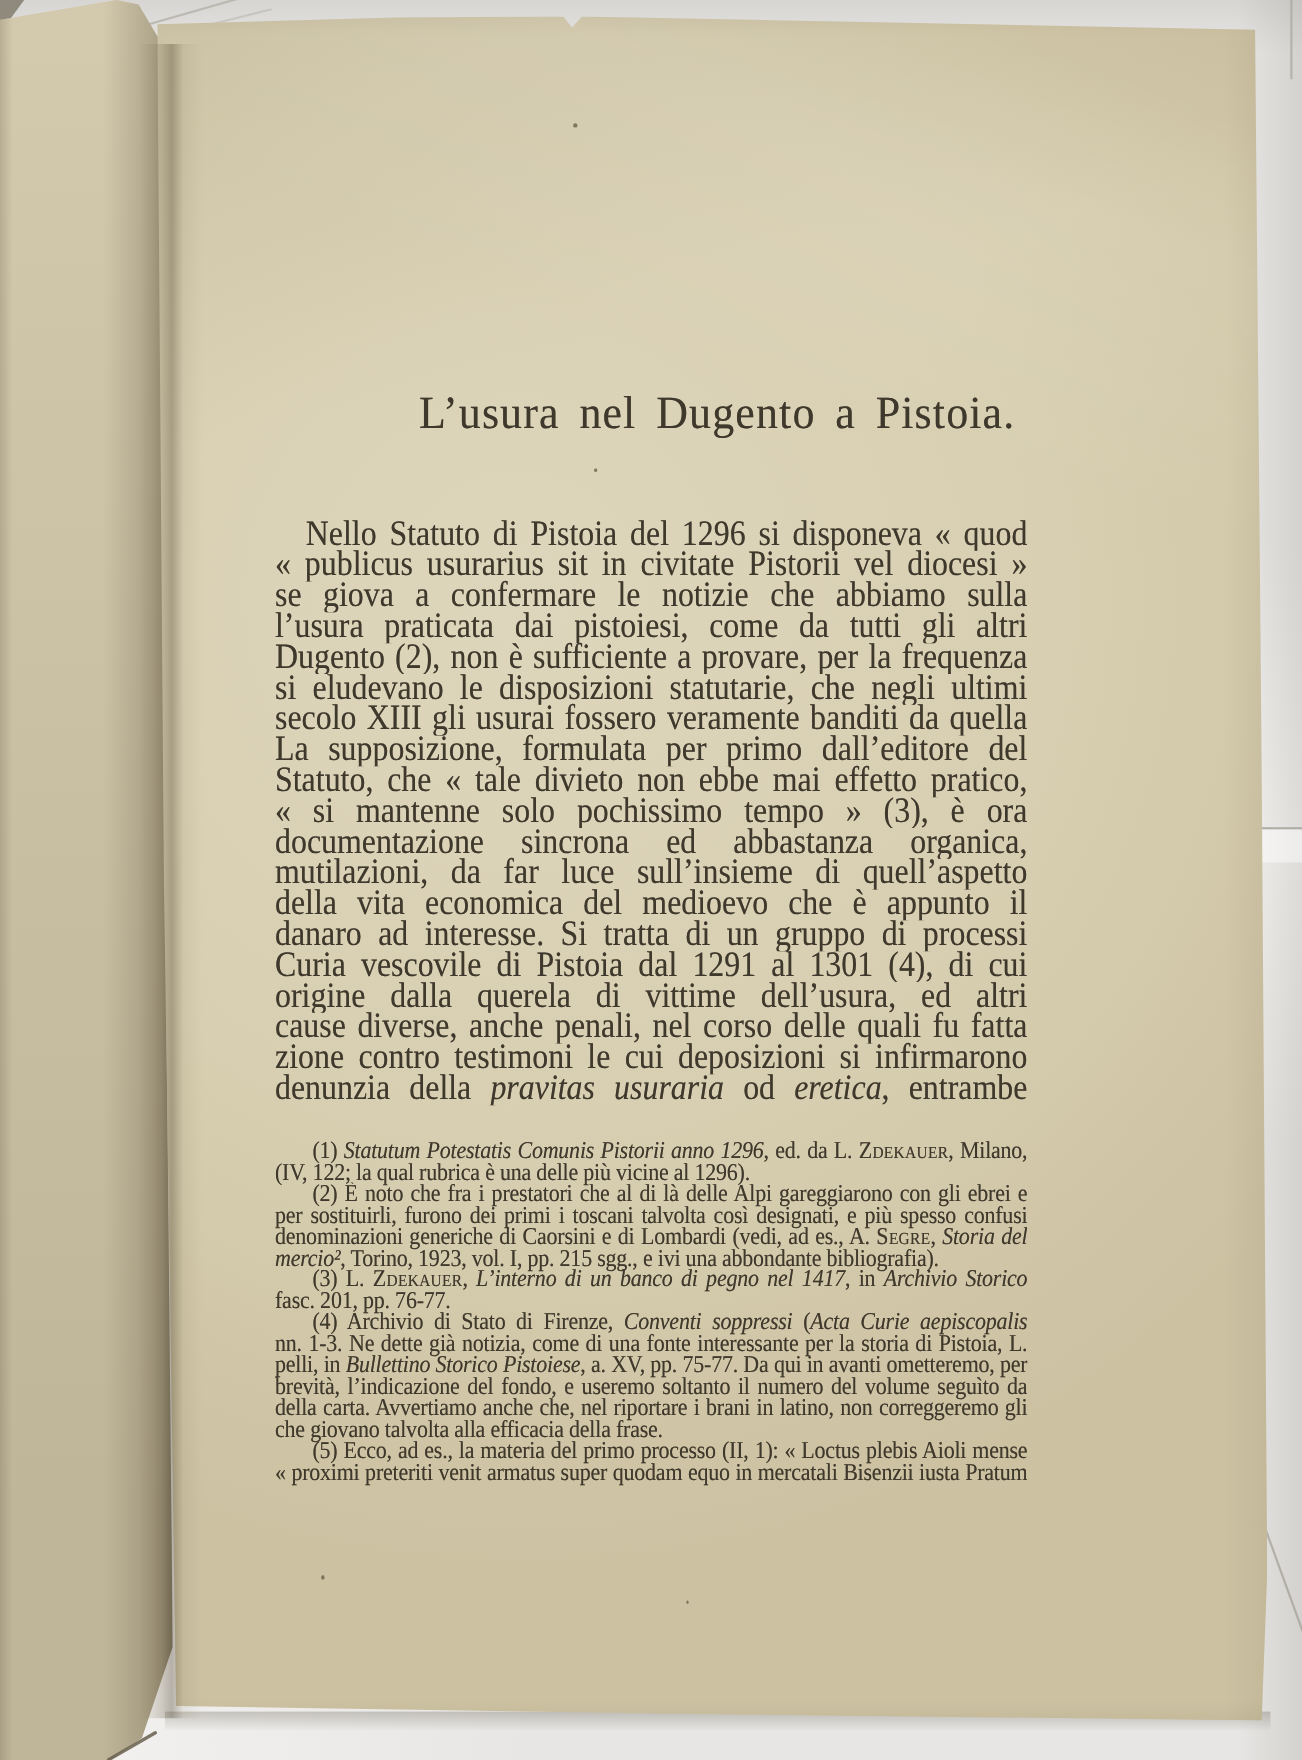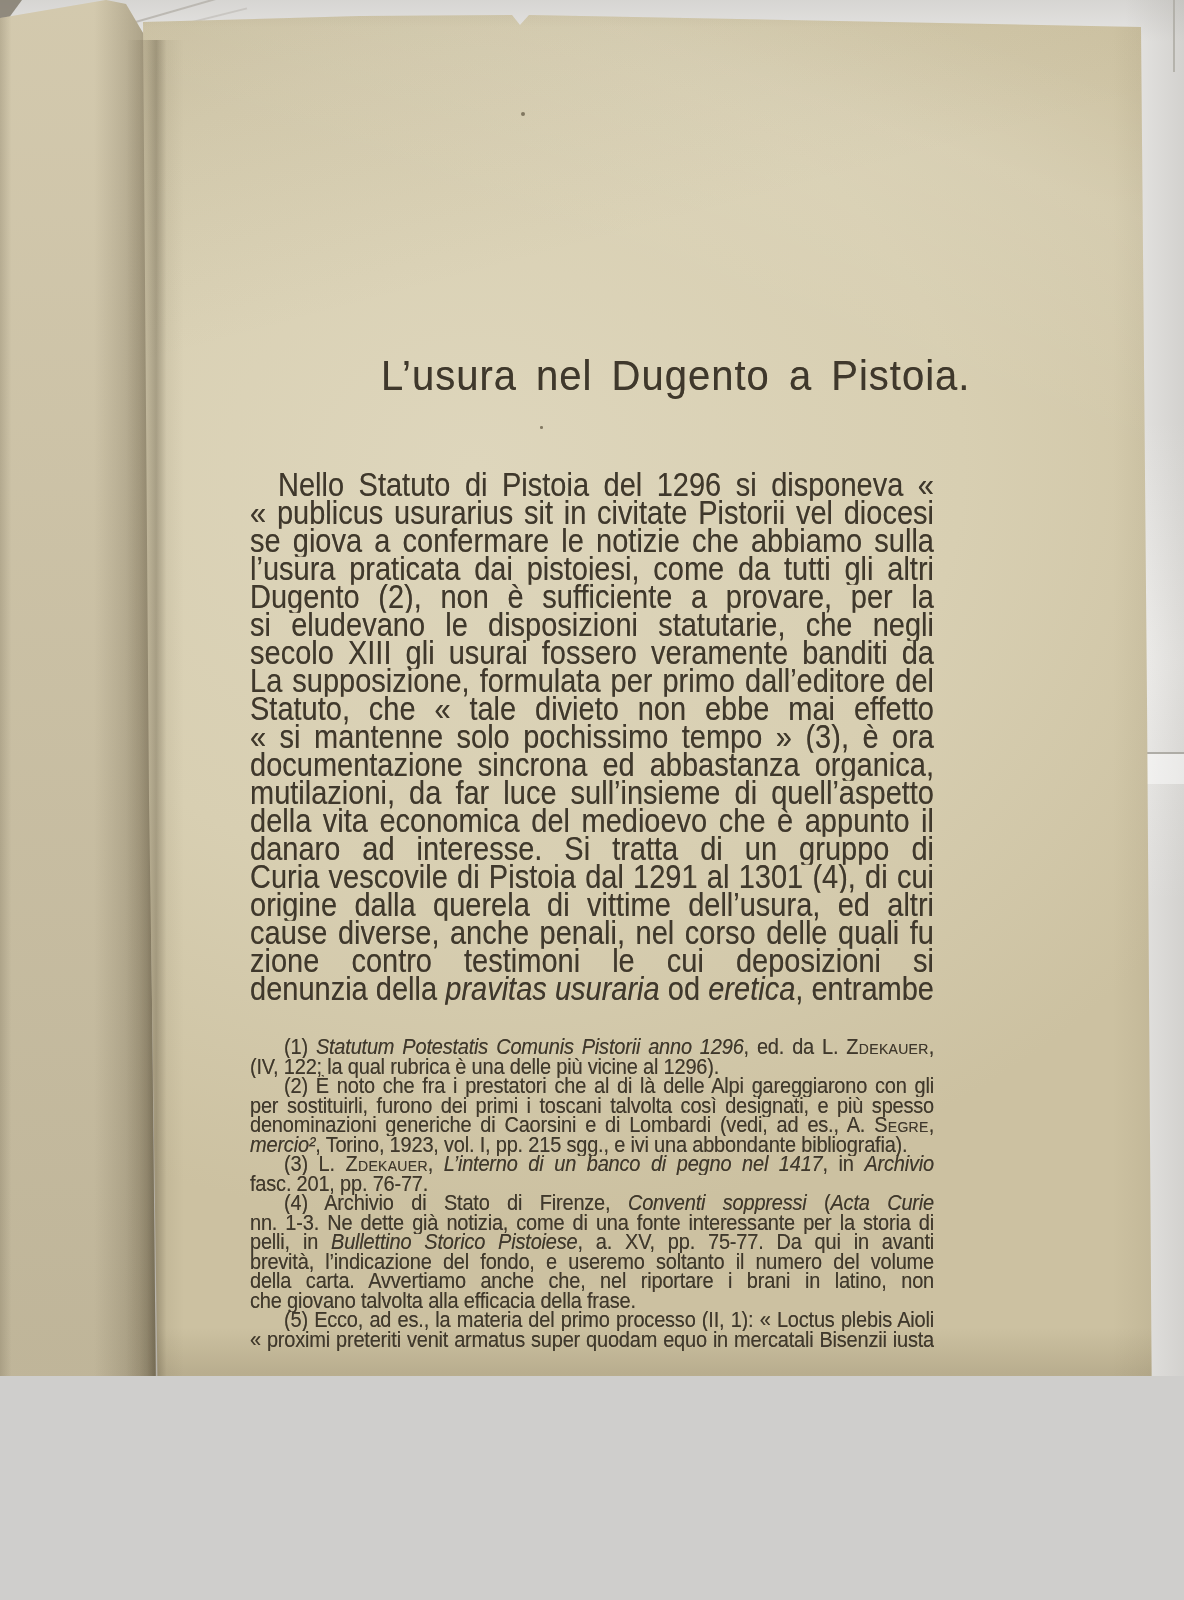--- a/index.html
+++ b/index.html
@@ -1,19 +1,19 @@
 <!DOCTYPE html>
 <html style="--backdrop-color: #e7e6e4; --page-color: #d8cfb2; --left-edge-color: #cec3a5; --ink-color: #3f382c;"><head>
 <meta charset="utf-8">
 <style>
   html,body{margin:0;padding:0;background:#cfcecc;}
   .stage{
-    position:relative;width:1184px;height:1376px;overflow:hidden;
+    position:relative;width:1184px;height:1600px;overflow:hidden;
     background:var(--backdrop-color,#e7e6e4);
-    font-family:Liberation Sans, sans-serif;
+    font-family:Liberation Serif, serif;
   }
   
   .backdrop-shade{position:absolute;inset:0;pointer-events:none;
     background:
       linear-gradient(to left, rgba(158,156,150,.28), rgba(158,156,150,0) 5%),
       linear-gradient(to bottom, rgba(148,146,140,.20), rgba(148,146,140,0) 3%),
       radial-gradient(55% 35% at 6% 100%, #f2f1ef 0%, rgba(242,241,239,0) 65%),
       radial-gradient(45% 25% at 100% 48%, #f5f4f2 0%, rgba(245,244,242,0) 70%);
   }
   .corner-dark{position:absolute;left:0;top:0;width:22px;height:30px;

